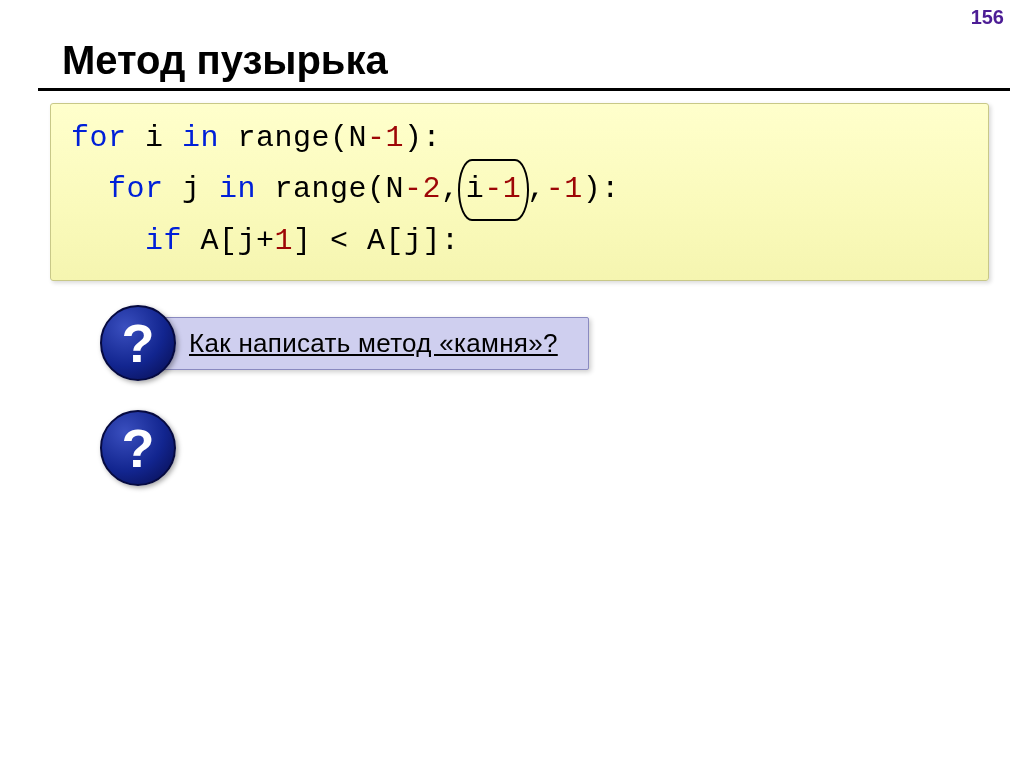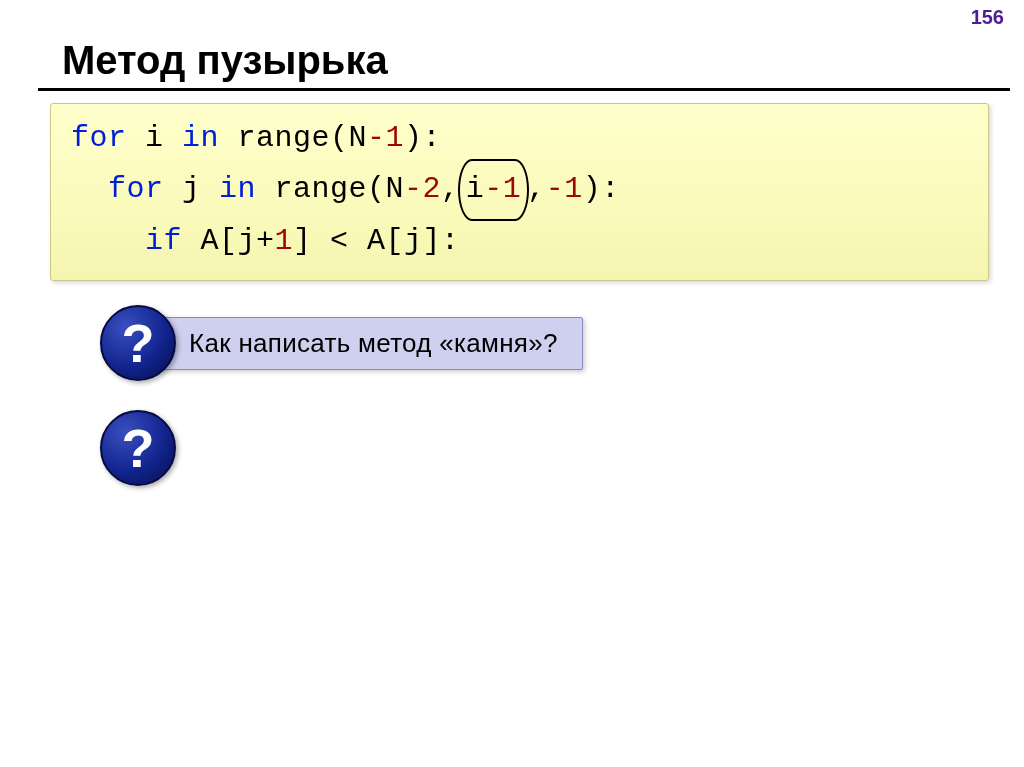--- a/index.html
+++ b/index.html
@@ -81,27 +81,28 @@
     justify-content: center;
     border: 2px solid #060a40;
     box-shadow: 2px 2px 5px rgba(0,0,0,0.35);
     z-index: 2;
     flex-shrink: 0;
   }
   .question-box {
     background: #cfcfef;
     border: 1px solid #8a8ac0;
     border-radius: 2px;
-    padding: 10px 24px 10px 30px;
+    padding: 10px 30px 10px 30px;
     margin-left: -18px;
     font-size: 26px;
     color: #000;
     box-shadow: 2px 2px 5px rgba(0,0,0,0.2);
     z-index: 1;
     letter-spacing: 0.3px;
+    text-decoration: underline;
   }
 </style>
 </head>
 <body>
 
 <div class="page-number">156</div>
 
 <div class="title">Метод пузырька</div>
 <div class="title-underline"></div>
 

